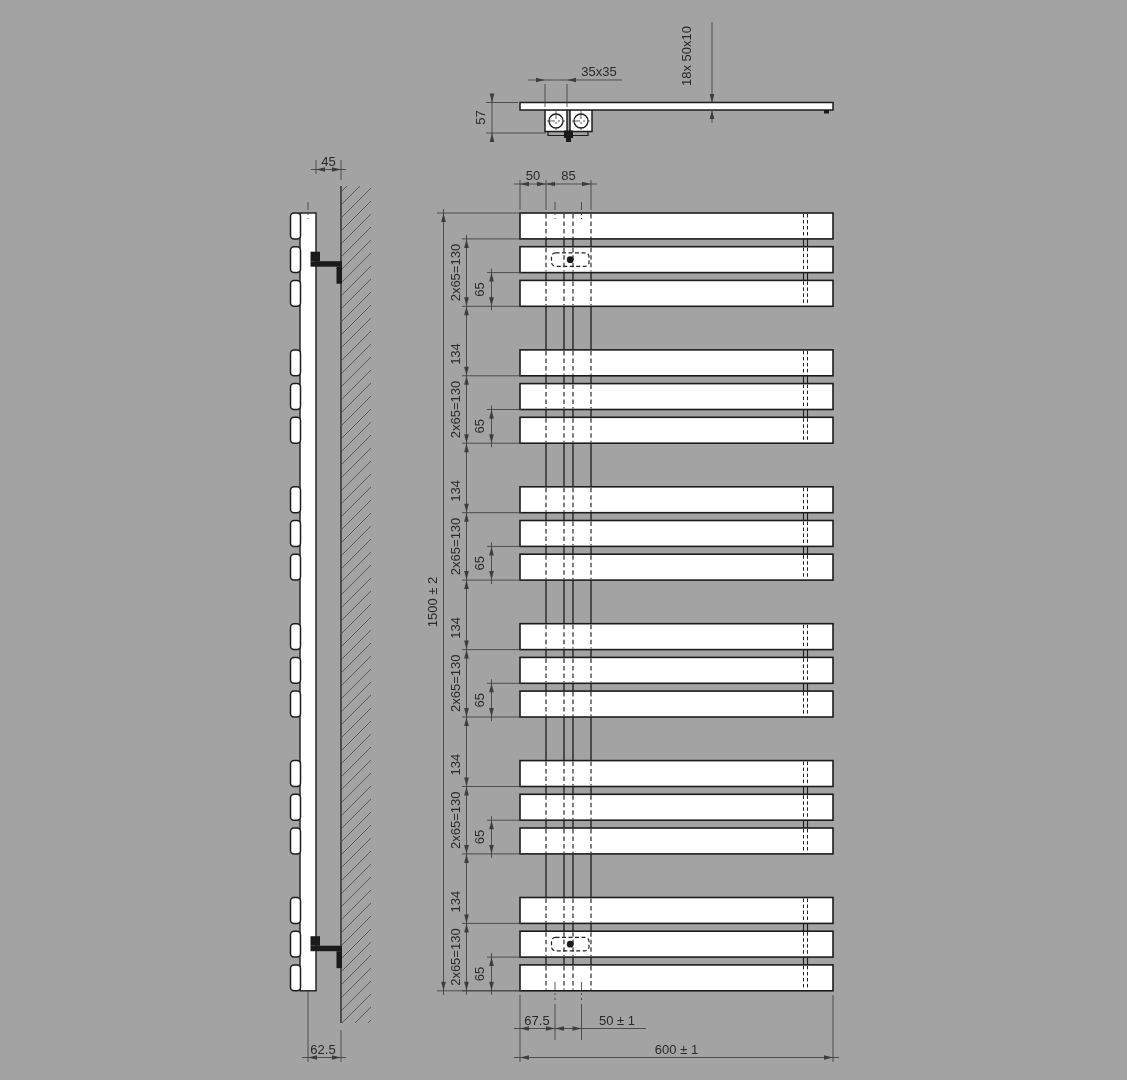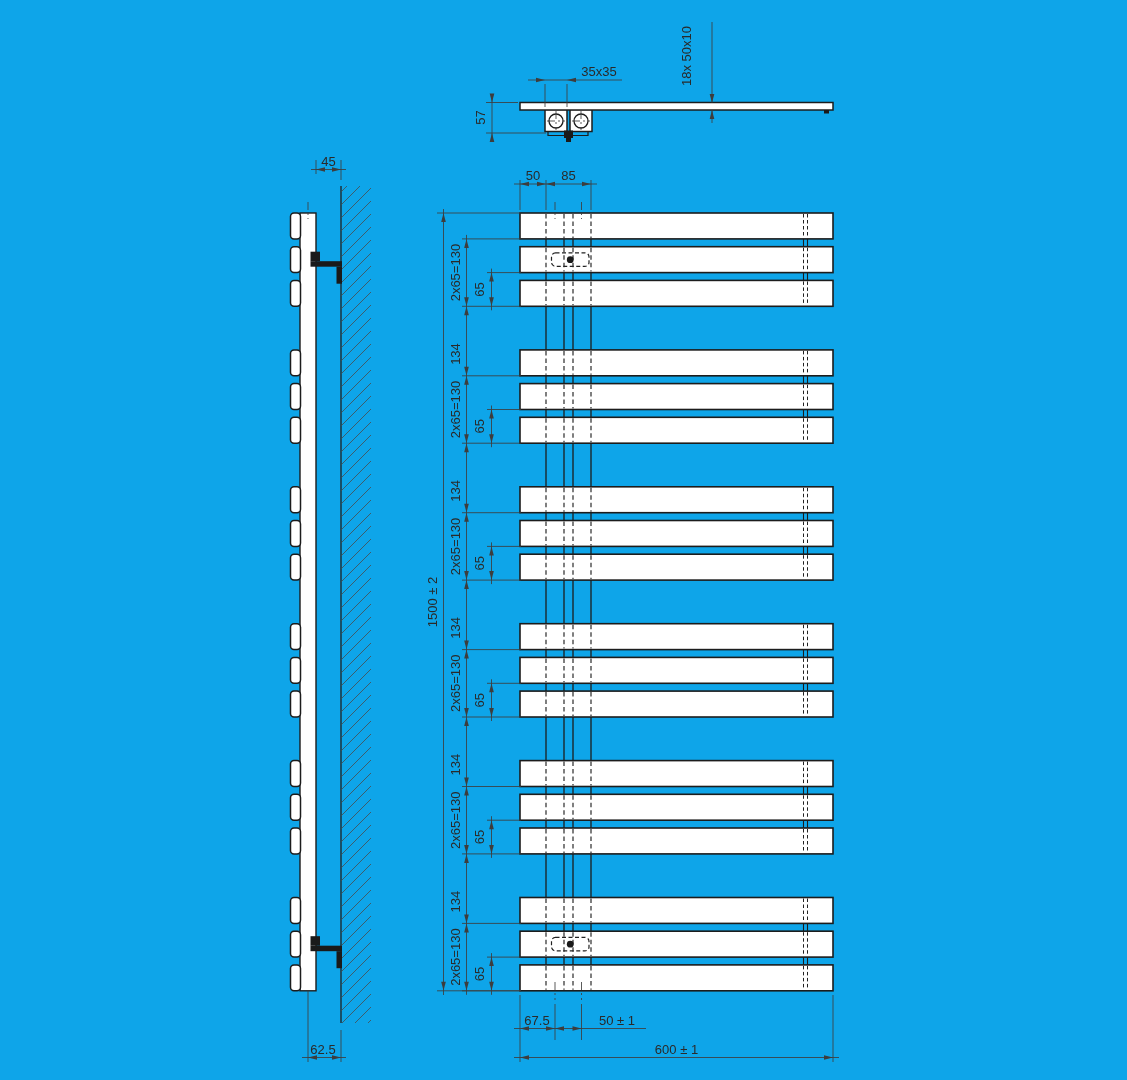--- a/index.html
+++ b/index.html
@@ -1,16 +1,16 @@
 <!DOCTYPE html>
 <html><head>
 <meta charset="utf-8">
 <style>
   html,body{margin:0;padding:0;background:#fff;}
-  .stage{position:relative;width:1127px;height:1080px;background:#0ea5e9;overflow:hidden;
+  .stage{position:relative;width:1127px;height:1080px;background:#a3a3a3;overflow:hidden;
          font-family:"Liberation Sans", sans-serif;}
   svg text{font-family:"Liberation Sans", sans-serif;font-size:13px;fill:#2a2a2a;}
 </style>
 </head>
 <body>
 
 <div class="stage">
 <svg id="svg" width="1127" height="1080" viewBox="0 0 1127 1080">
 
   <g id="gTop">

